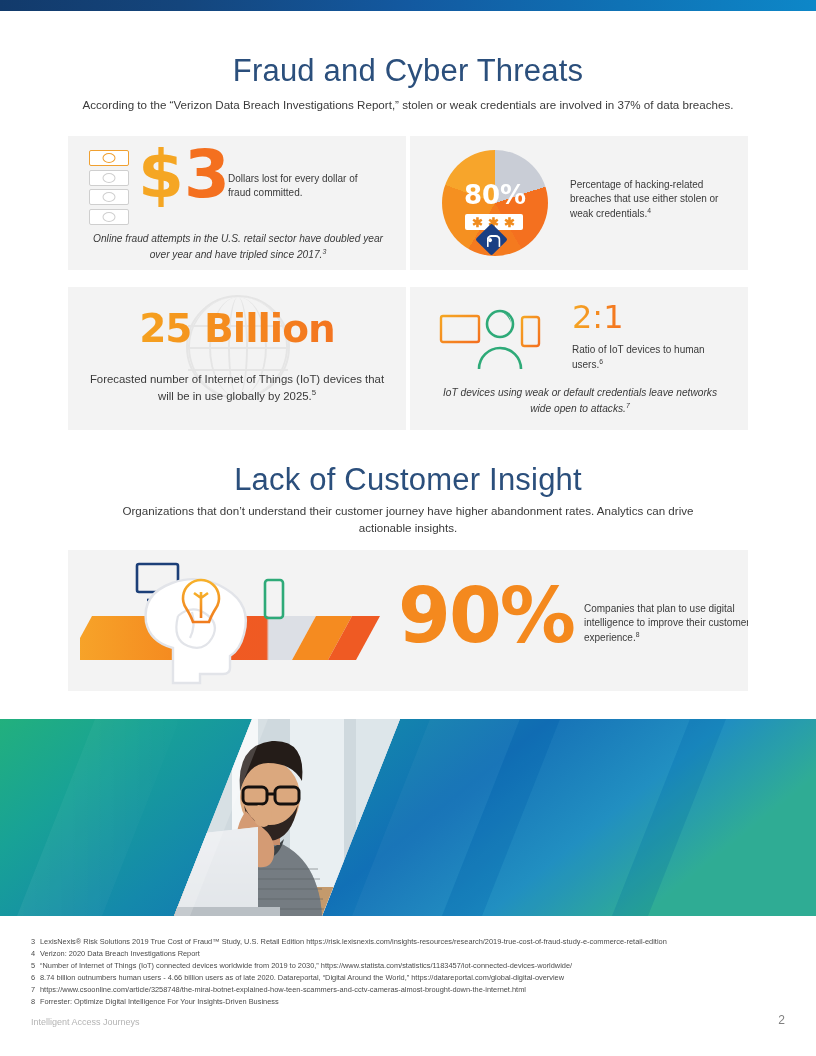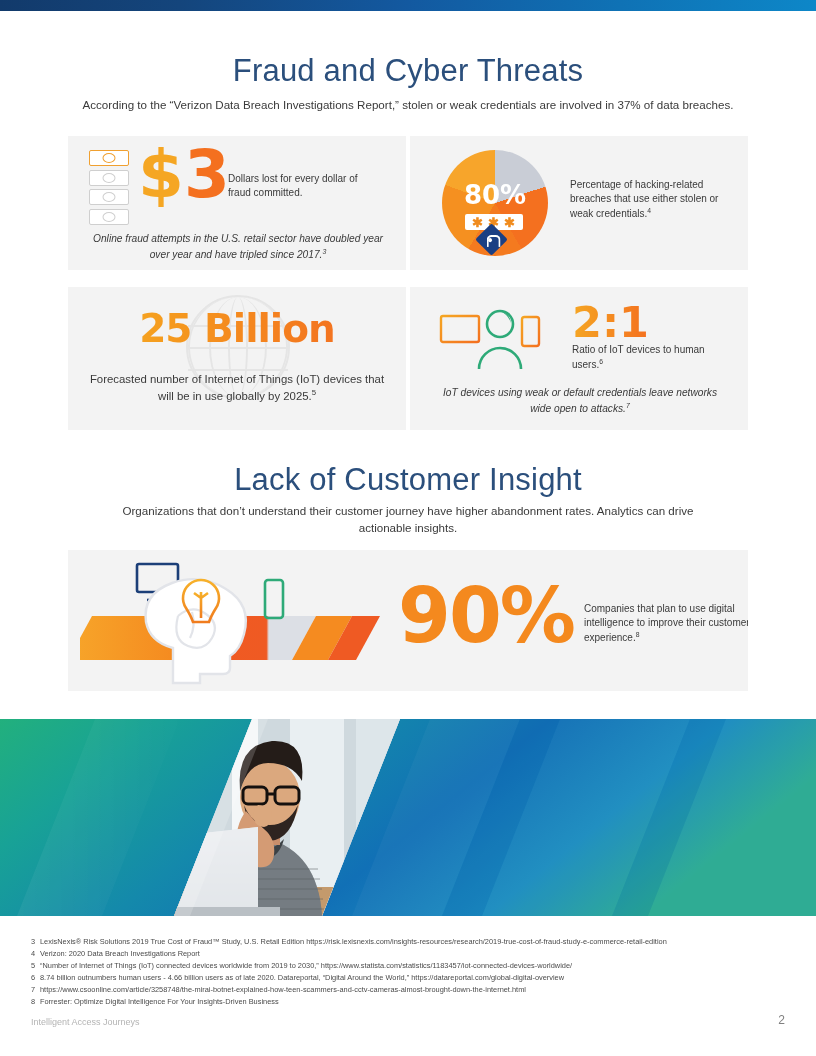--- a/index.html
+++ b/index.html
@@ -142,21 +142,21 @@
     -webkit-background-clip: text; background-clip: text;
     -webkit-text-fill-color: transparent; color: transparent;
     letter-spacing: -1px;
   }
   .c3 .caption { position: absolute; left: 20px; top: 84px; width: 298px; }
 
   
   .iot-icons { position: absolute; left: 28px; top: 18px; width: 126px; height: 66px; }
   .big-ratio {
     position: absolute; left: 162px; top: 14px;
-    font-size: 43px; font-weight: 700; line-height: 1;
+    font-size: 32px; font-weight: 400; line-height: 1;
     font-family: "DejaVu Sans", sans-serif;
     background: linear-gradient(90deg, #f5a623 0%, #f4701f 100%);
     -webkit-background-clip: text; background-clip: text;
     -webkit-text-fill-color: transparent; color: transparent;
   }
   .c4 .stat-desc { position: absolute; left: 162px; top: 56px; width: 165px; }
   .c4 .note { position: absolute; left: 22px; top: 99px; width: 296px; }
 
   
   .insight-art { position: absolute; left: 12px; top: 6px; width: 480px; height: 130px; }

